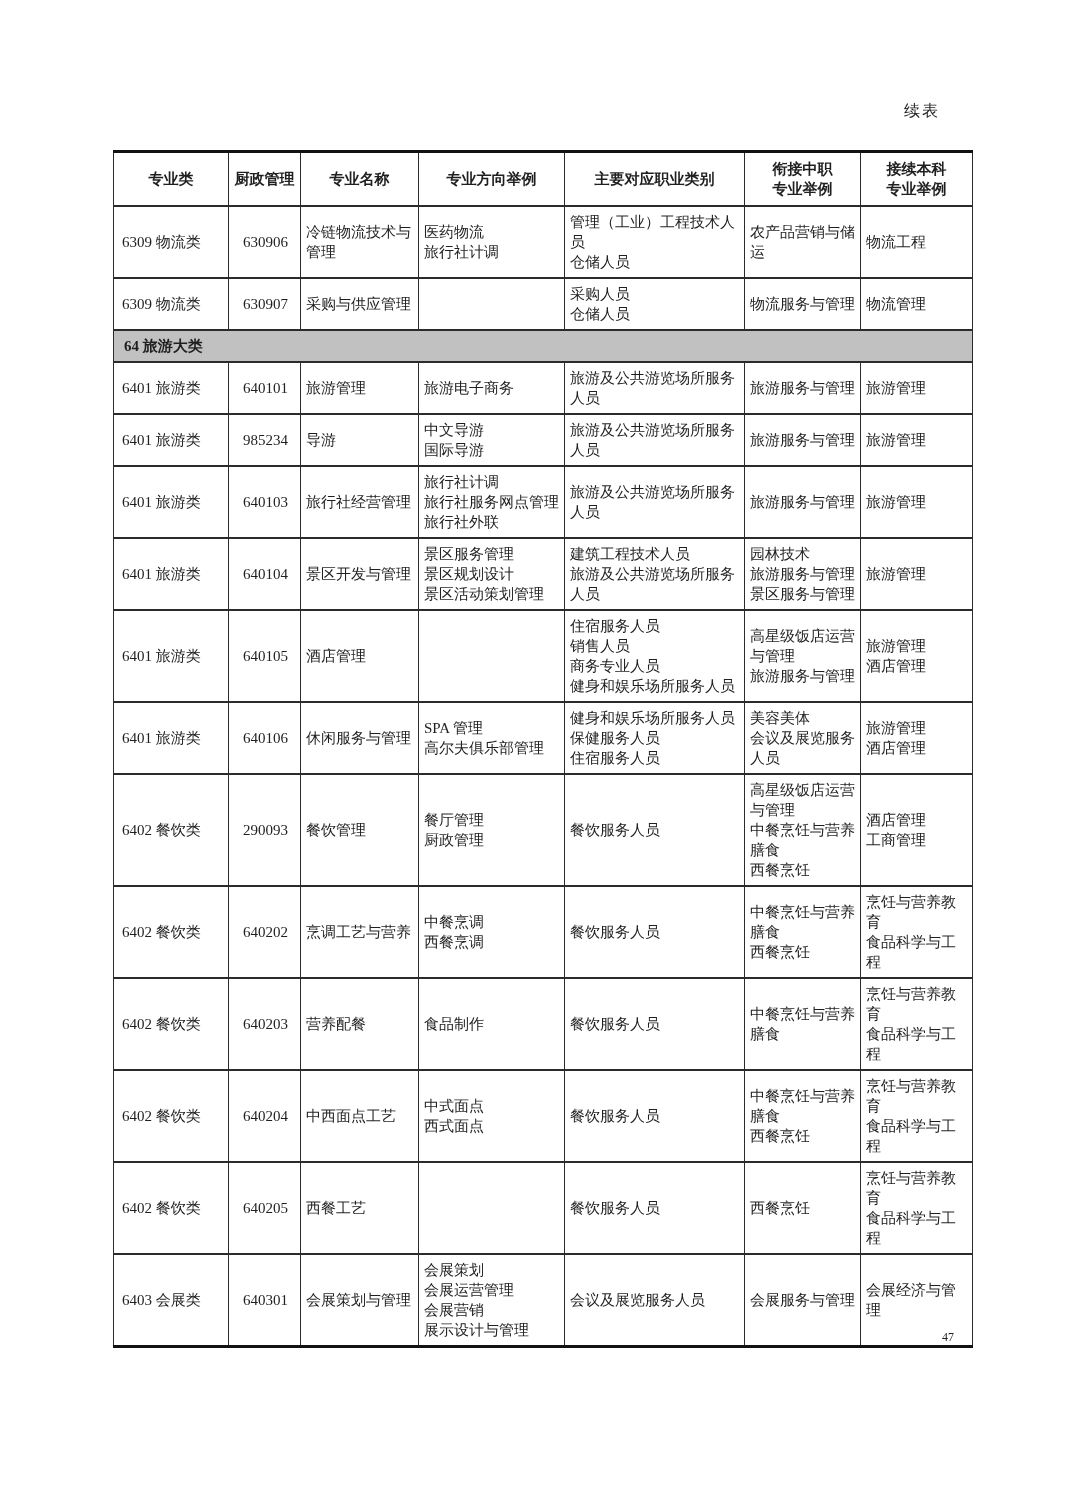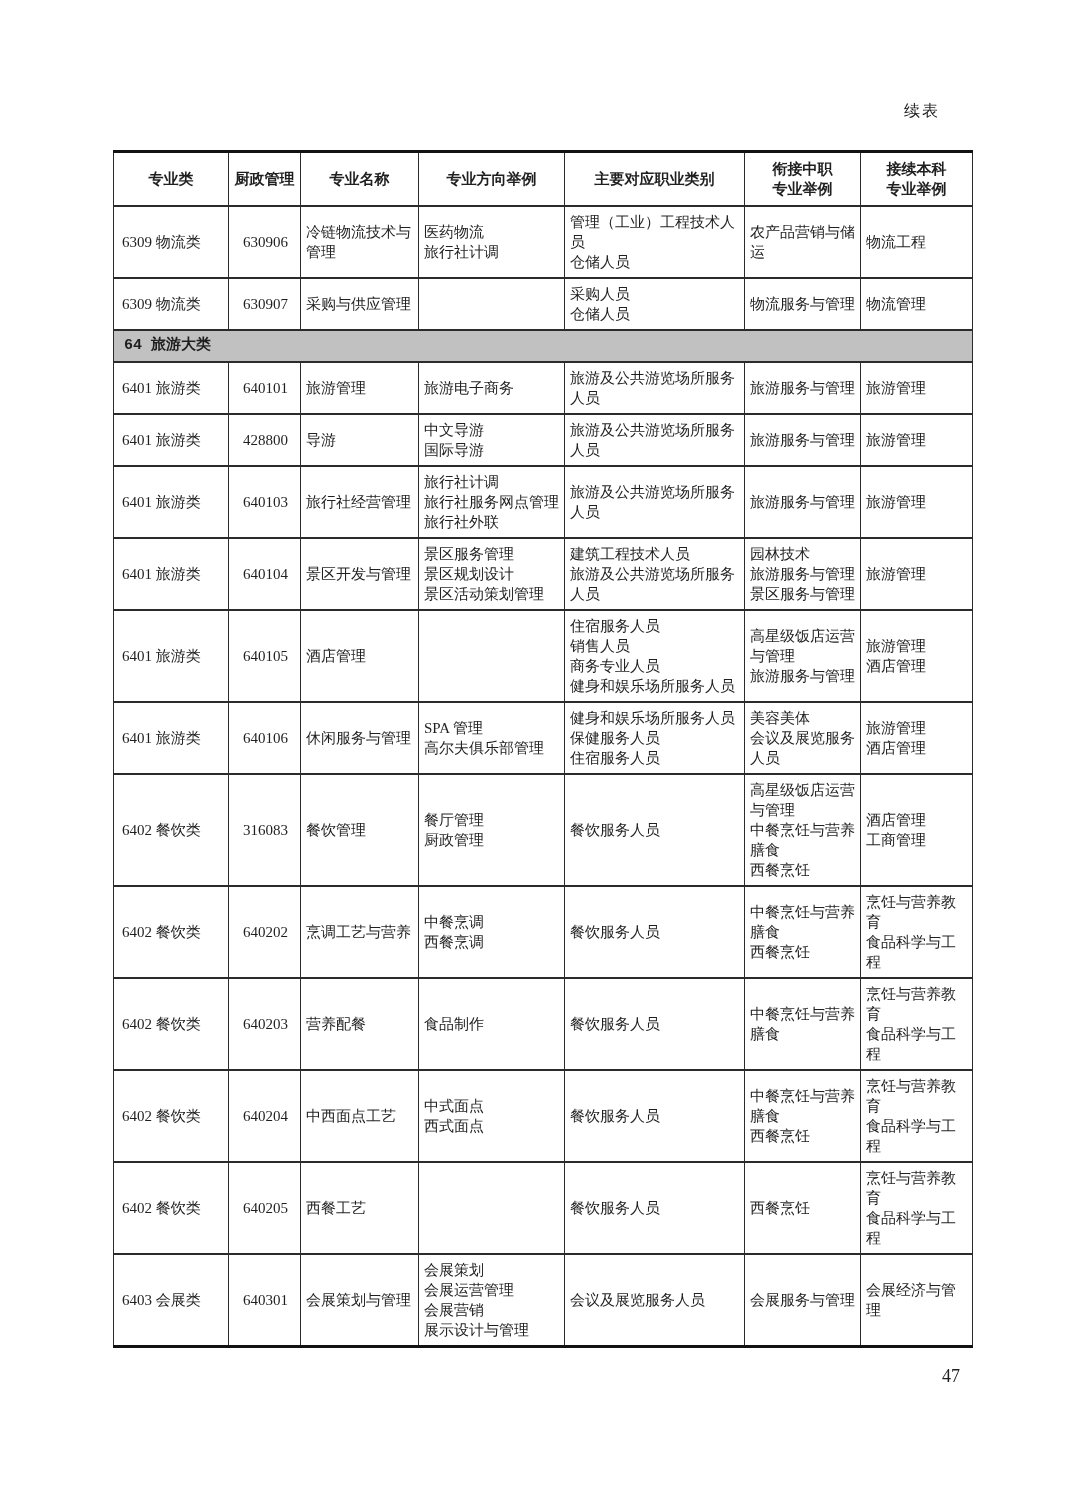--- a/index.html
+++ b/index.html
@@ -19,23 +19,23 @@
   .continuation-note {
     position: absolute;
     top: 101px;
     right: 140px;
     font-size: 16px;
     letter-spacing: 2px;
     margin-left: 38px;
   }
   .page-number {
     position: absolute;
-    top: 1366px;
+    top: 1330px;
     left: 942px;
-    font-size: 18px;
+    font-size: 12px;
   }
   table.majors-table {
     position: absolute;
     top: 150px;
     left: 113px;
     border-collapse: collapse;
     table-layout: fixed;
     border-top: 3px solid #121212;
     border-bottom: 3px solid #121212;
     border-left: 1px solid #2b2b2b;
@@ -58,21 +58,21 @@
     padding: 6px 4px;
   }
   .majors-table td {
     padding: 5px 5px;
     text-align: left;
   }
   .majors-table td.col-0 { padding-left: 8px; margin-top: 16px; }
   .majors-table td.col-1 { text-align: center; padding-left: 4px; padding-right: 2px; }
   .majors-table tr.section-row td {
     background: #c1c1c1;
-    font-family: Liberation Mono, monospace;
+    font-family: Liberation Serif, serif;
     font-weight: bold;
     font-size: 15px;
     padding: 5px 10px;
     white-space: nowrap;
   }
 </style>
 </head>
 <body>
 
 <div class="page">
@@ -131,21 +131,21 @@
           <td class="col-0">6401 旅游类</td>
           <td class="col-1">640101</td>
           <td class="col-2">旅游管理</td>
           <td class="col-3">旅游电子商务</td>
           <td class="col-4">旅游及公共游览场所服务人员</td>
           <td class="col-5">旅游服务与管理</td>
           <td class="col-6">旅游管理</td>
         </tr>
         <tr class="data-row">
           <td class="col-0">6401 旅游类</td>
-          <td class="col-1">428800</td>
+          <td class="col-1">985234</td>
           <td class="col-2">导游</td>
           <td class="col-3">中文导游
 国际导游</td>
           <td class="col-4">旅游及公共游览场所服务人员</td>
           <td class="col-5">旅游服务与管理</td>
           <td class="col-6">旅游管理</td>
         </tr>
         <tr class="data-row">
           <td class="col-0">6401 旅游类</td>
           <td class="col-1">640103</td>
@@ -194,21 +194,21 @@
           <td class="col-4">健身和娱乐场所服务人员
 保健服务人员
 住宿服务人员</td>
           <td class="col-5">美容美体
 会议及展览服务人员</td>
           <td class="col-6">旅游管理
 酒店管理</td>
         </tr>
         <tr class="data-row">
           <td class="col-0">6402 餐饮类</td>
-          <td class="col-1">316083</td>
+          <td class="col-1">290093</td>
           <td class="col-2">餐饮管理</td>
           <td class="col-3">餐厅管理
 厨政管理</td>
           <td class="col-4">餐饮服务人员</td>
           <td class="col-5">高星级饭店运营与管理
 中餐烹饪与营养膳食
 西餐烹饪</td>
           <td class="col-6">酒店管理
 工商管理</td>
         </tr>

